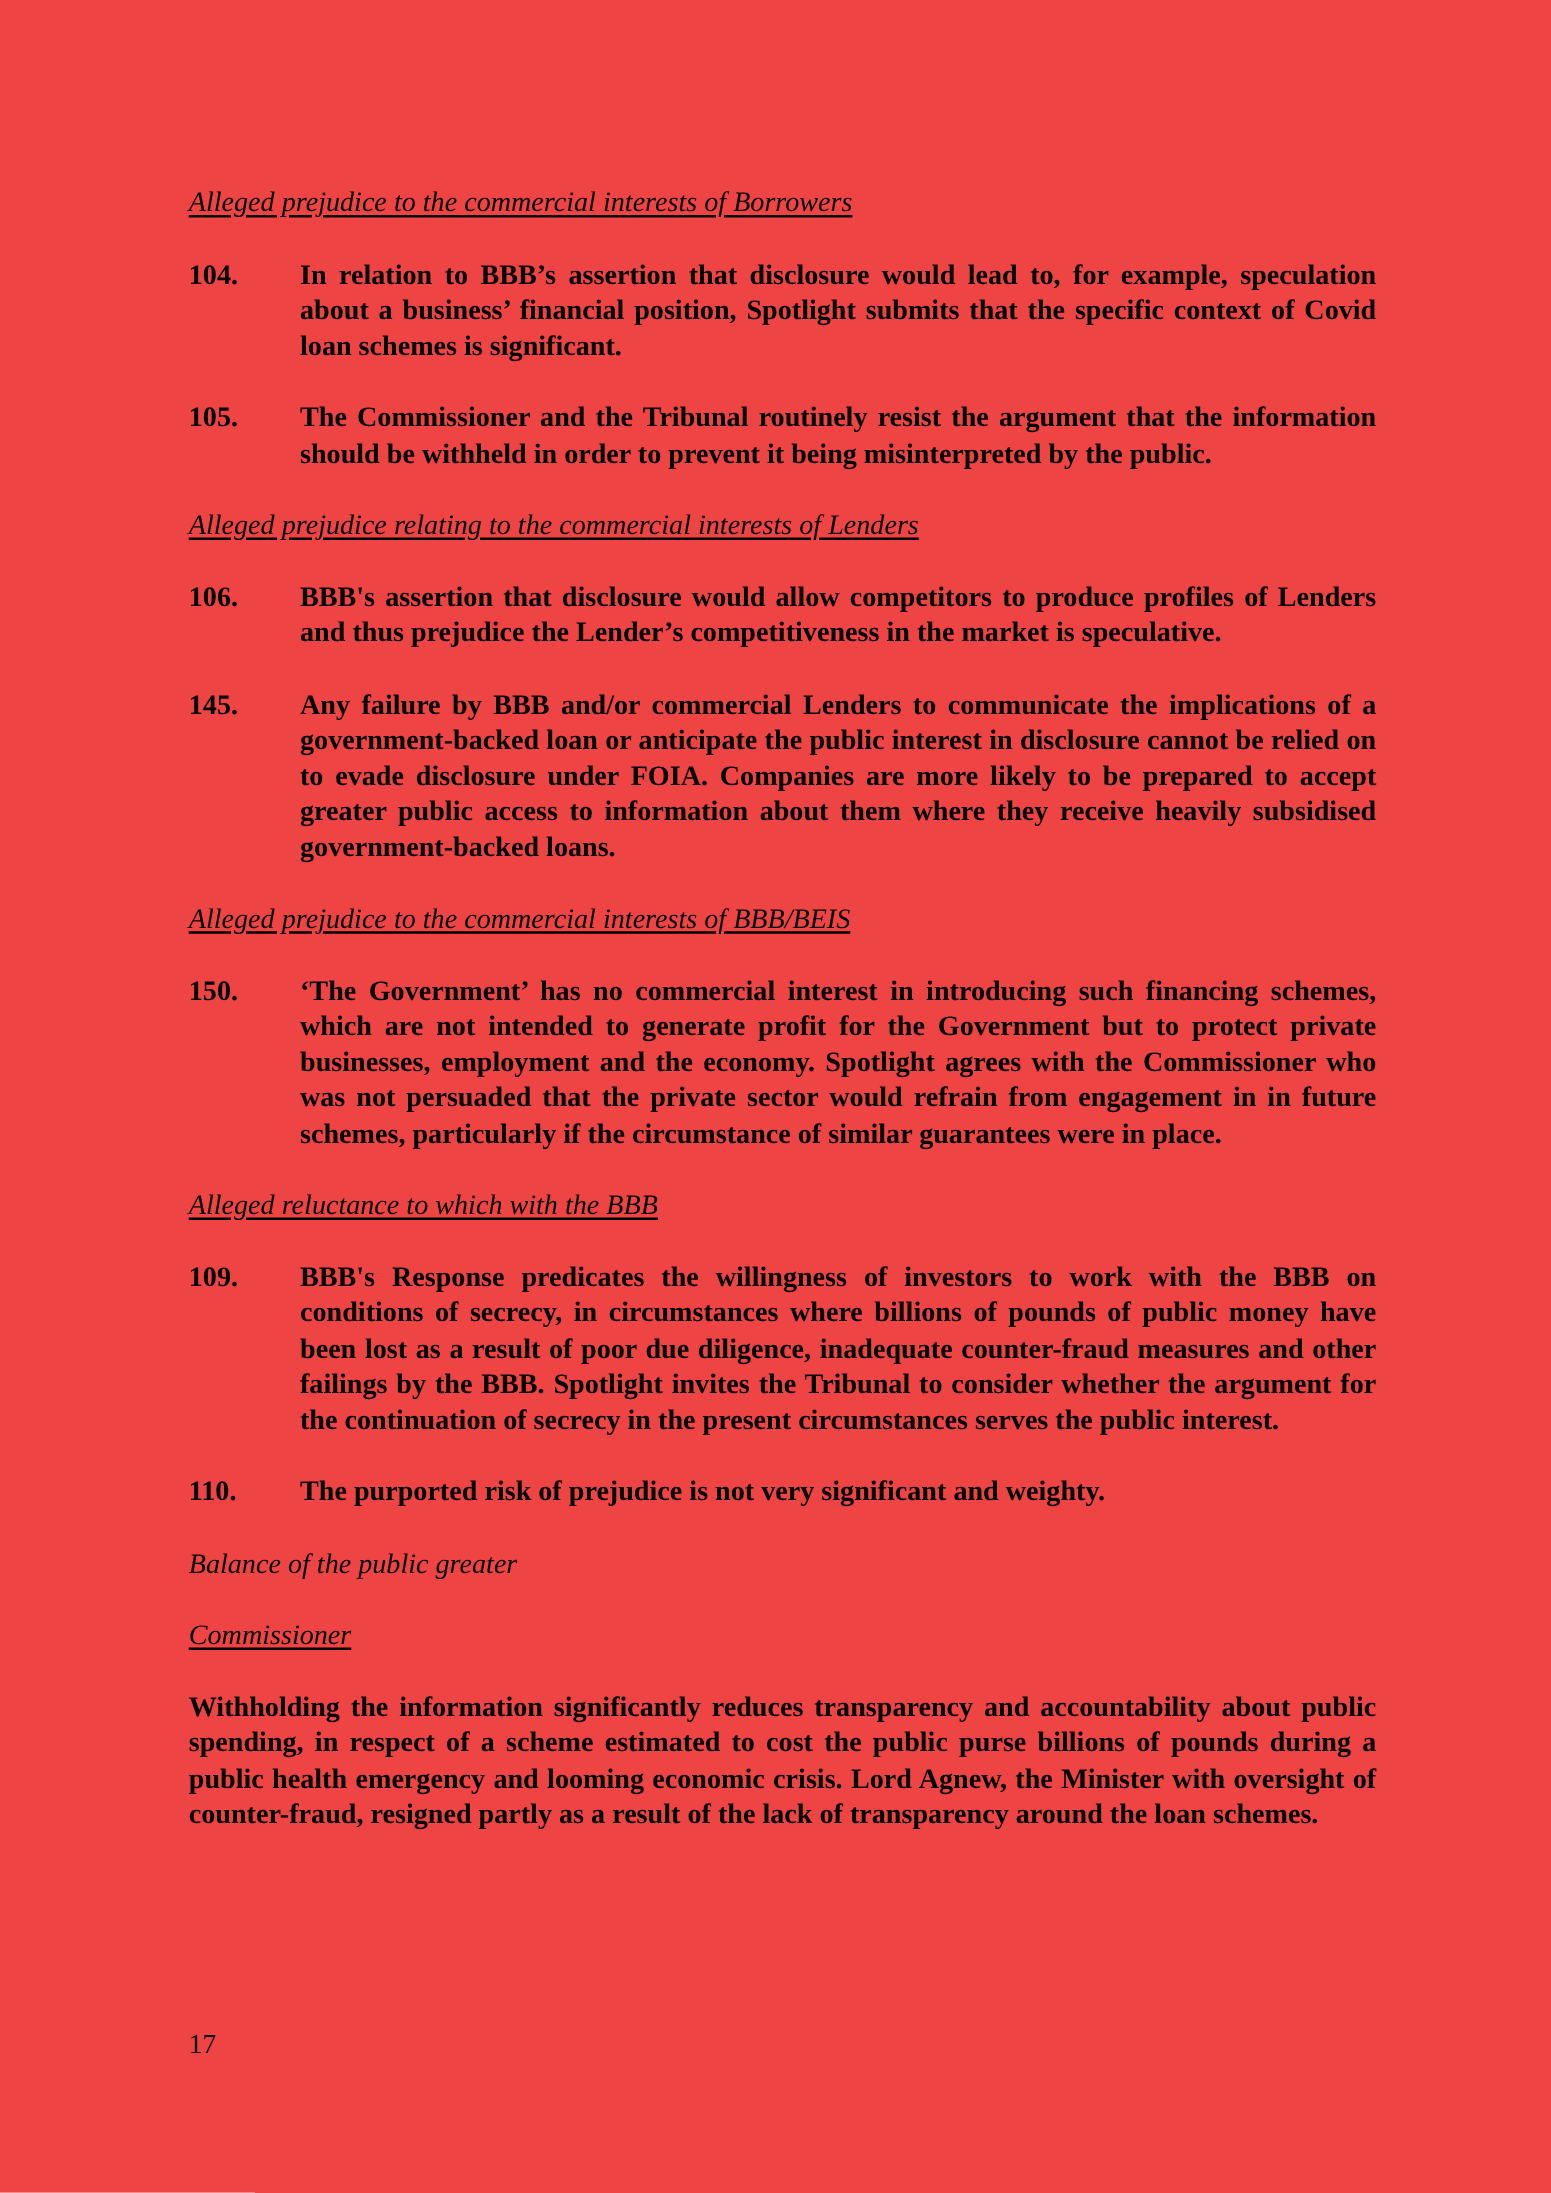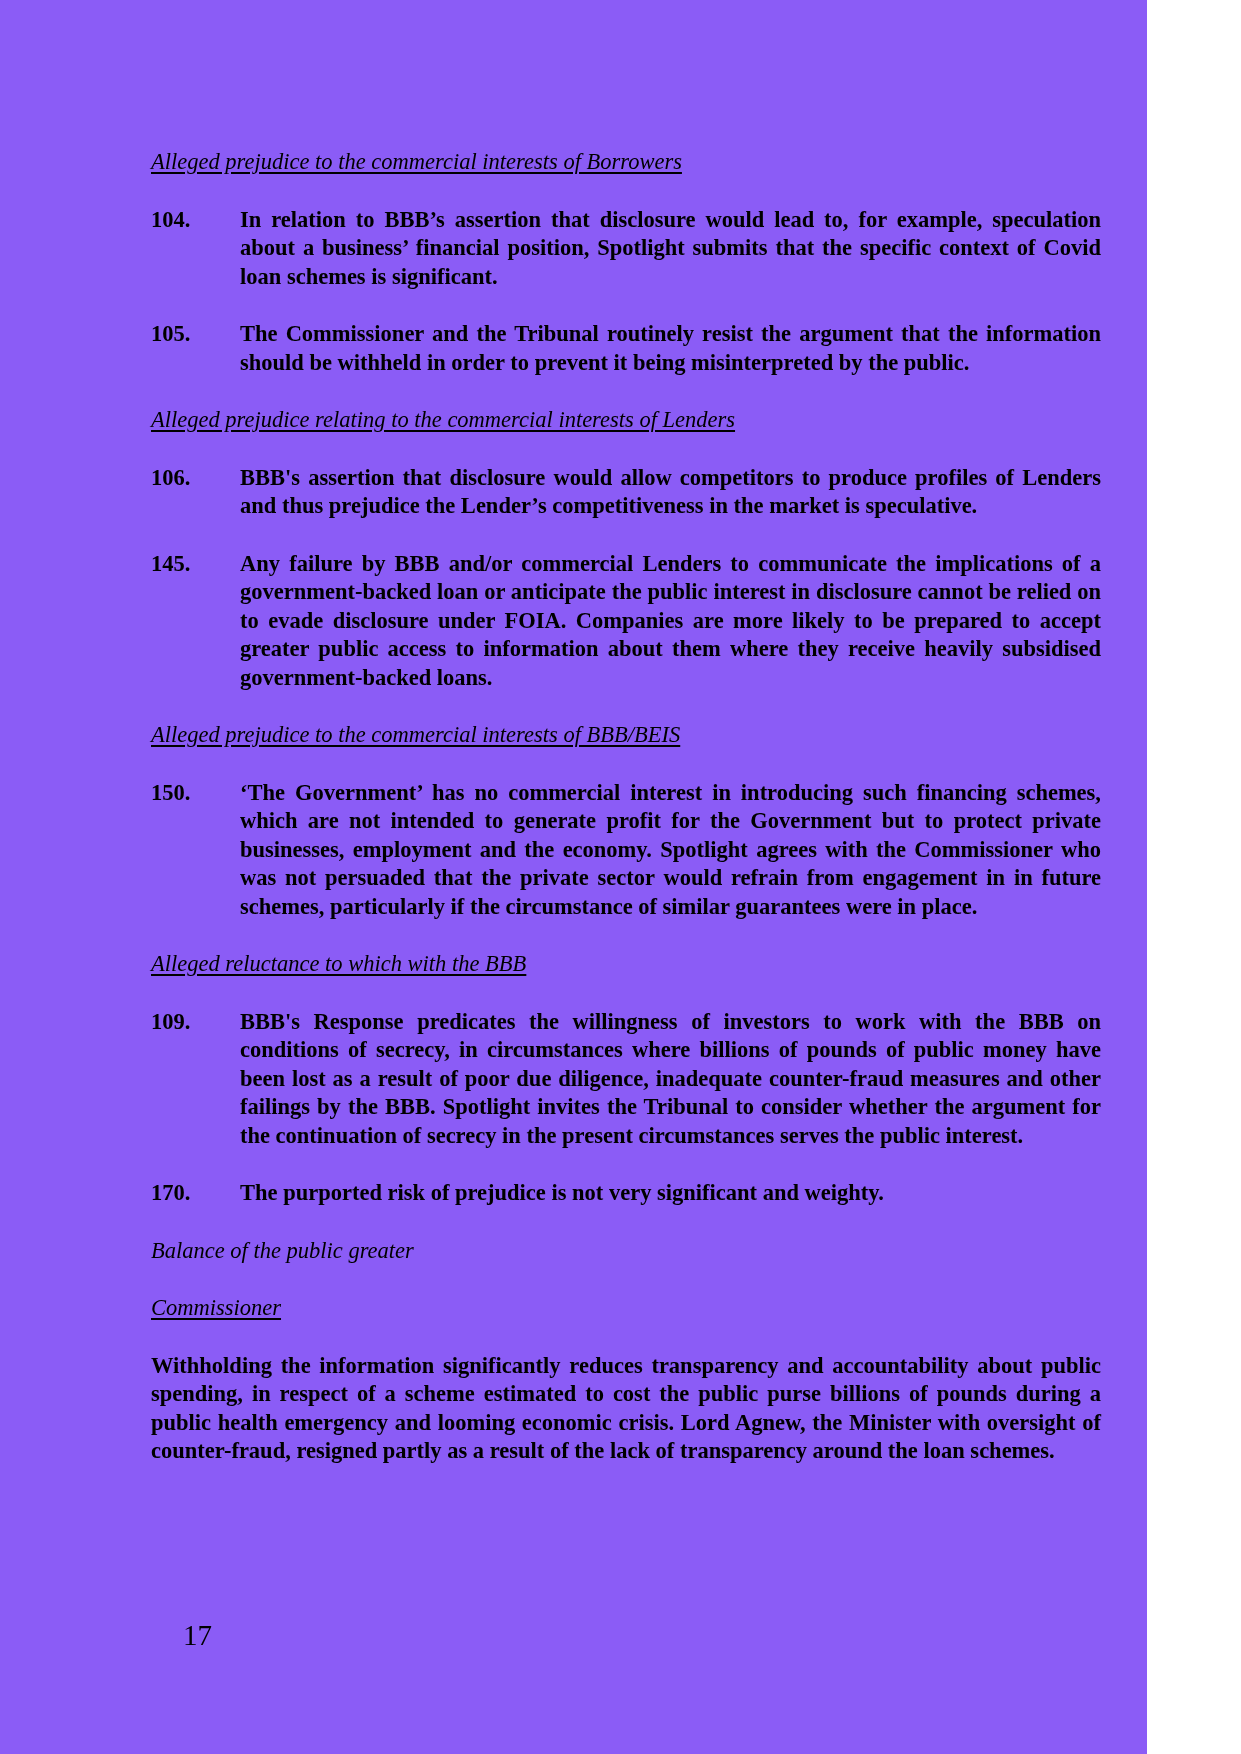--- a/index.html
+++ b/index.html
@@ -1,31 +1,31 @@
 <!DOCTYPE html>
 <html><head>
   <meta charset="utf-8">
   <style>
     html, body { margin: 0; padding: 0; background: #ffffff; }
     body { width: 1241px; height: 1754px; position: relative; overflow: hidden; }
     .page {
-      position: absolute; left: 0; top: 0; width: 1147px; height: 1754px;
-      background: #8b5cf6; color: #000000;
+      position: absolute; left: 0; top: 0; width: 1241px; height: 1754px;
+      background: #ef4444; color: #000000;
       font-family: "Liberation Serif", serif;
       font-size: 22.5px; line-height: 28.5px;
     }
     .content { position: absolute; left: 151px; top: 148px; width: 950px; }
     .heading {
       font-style: italic; margin: 0 0 29px 0;
     }
     .heading.u span { text-decoration: underline; text-underline-offset: 3px; }
     .para { display: flex; margin: 0 0 29px 0; font-weight: bold; }
     .para .num { width: 89px; flex: 0 0 89px; }
     .para .text { flex: 1 1 auto; text-align: justify; }
-    .pagenum { position: absolute; left: 151px; top: 1621px; font-size: 29px; margin-left: 32px; }
+    .pagenum { position: absolute; left: 151px; top: 1621px; font-size: 22px; }
   </style>
 </head>
 <body>
 
 <div class="page">
   <div class="content">
 
     <div class="heading u"><span>Alleged prejudice to the commercial interests of Borrowers</span></div>
     <div class="para">
       <div class="num">104.</div>
@@ -52,21 +52,21 @@
       <div class="text">‘The Government’ has no commercial interest in introducing such financing schemes, which are not intended to generate profit for the Government but to protect private businesses, employment and the economy. Spotlight agrees with the Commissioner who was not persuaded that the private sector would refrain from engagement in in future schemes, particularly if the circumstance of similar guarantees were in place.</div>
     </div>
 
     <div class="heading u"><span>Alleged reluctance to which with the BBB</span></div>
     <div class="para">
       <div class="num">109.</div>
       <div class="text">BBB's Response predicates the willingness of investors to work with the BBB on conditions of secrecy, in circumstances where billions of pounds of public money have been lost as a result of poor due diligence, inadequate counter-fraud measures and other failings by the BBB. Spotlight invites the Tribunal to consider whether the argument for the continuation of secrecy in the present circumstances serves the public interest.</div>
     </div>
 
     <div class="para">
-      <div class="num">170.</div>
+      <div class="num">110.</div>
       <div class="text">The purported risk of prejudice is not very significant and weighty.</div>
     </div>
 
     <div class="heading"><span>Balance of the public greater</span></div>
 
     <div class="heading u"><span>Commissioner</span></div>
     <div class="para">
       <div class="text">Withholding the information significantly reduces transparency and accountability about public spending, in respect of a scheme estimated to cost the public purse billions of pounds during a public health emergency and looming economic crisis. Lord Agnew, the Minister with oversight of counter-fraud, resigned partly as a result of the lack of transparency around the loan schemes.</div>
     </div>
 

